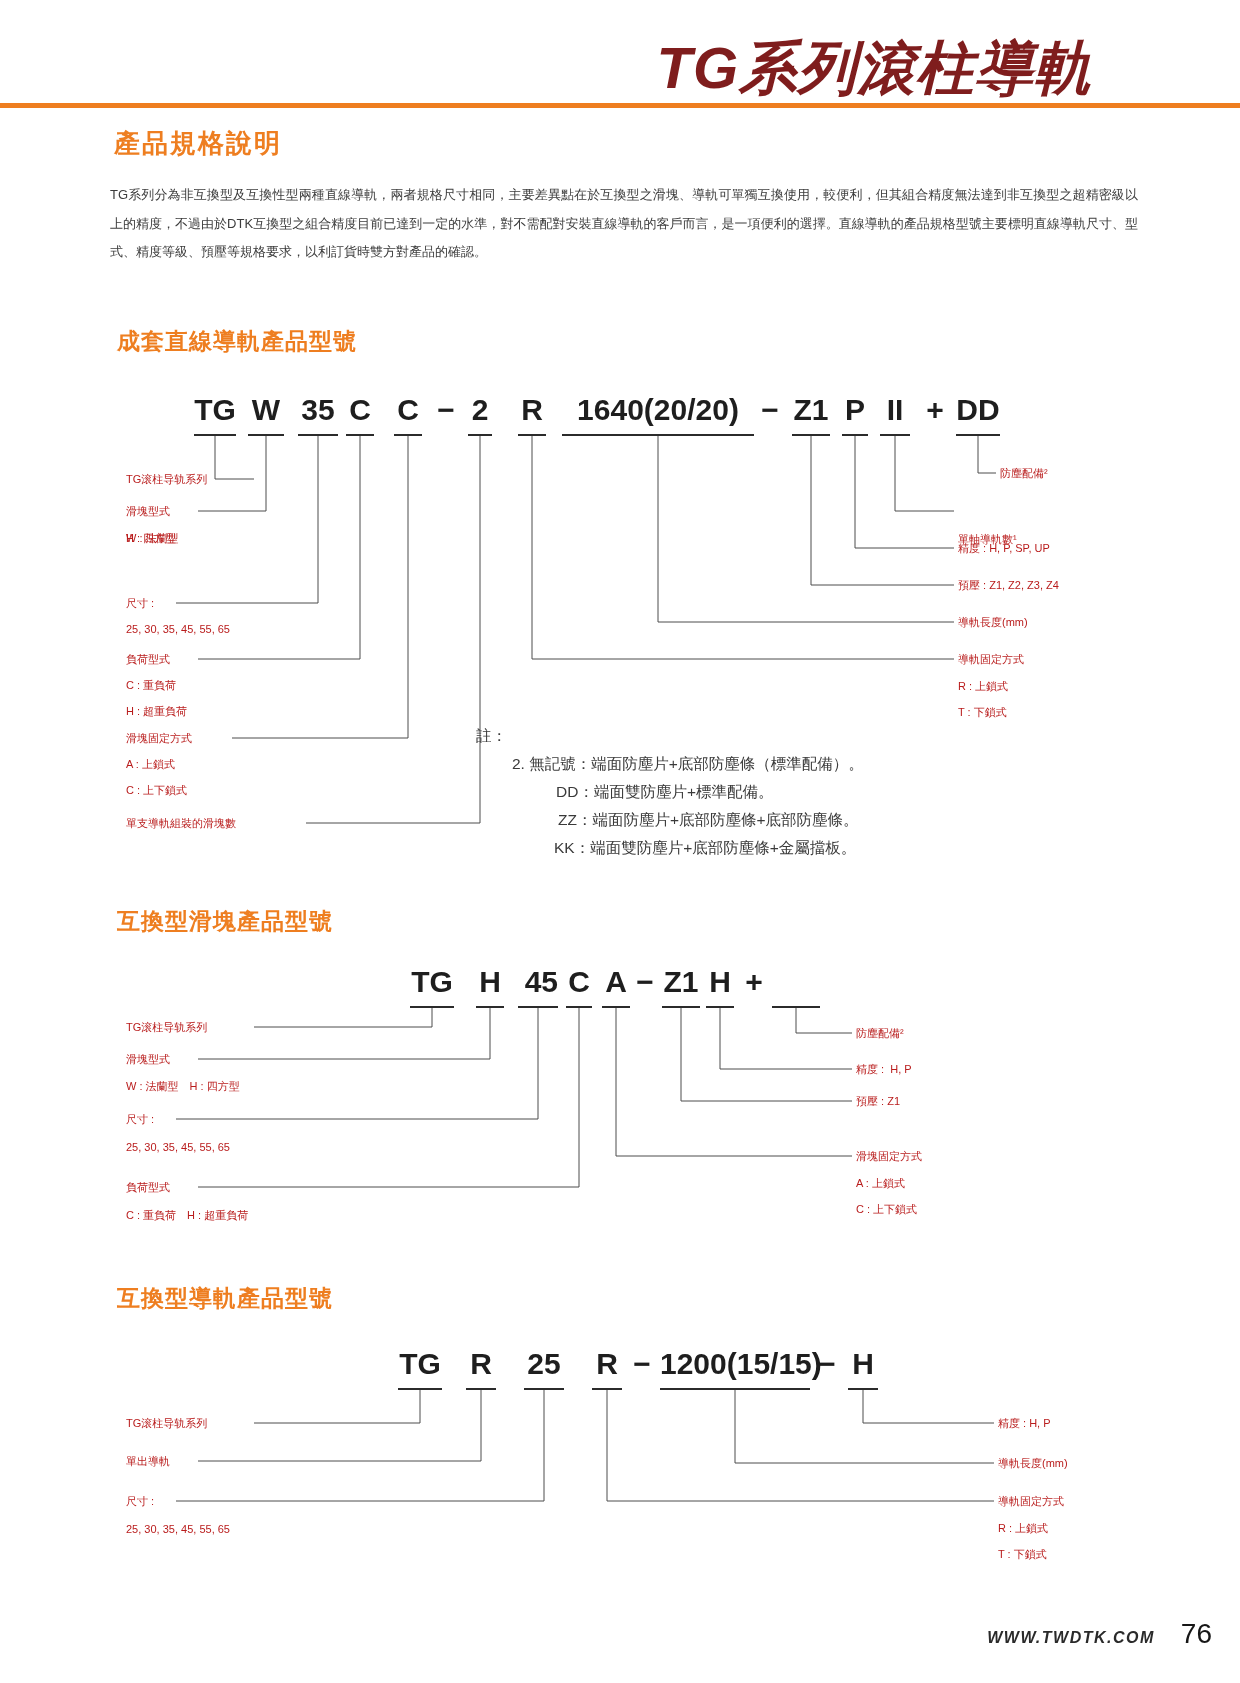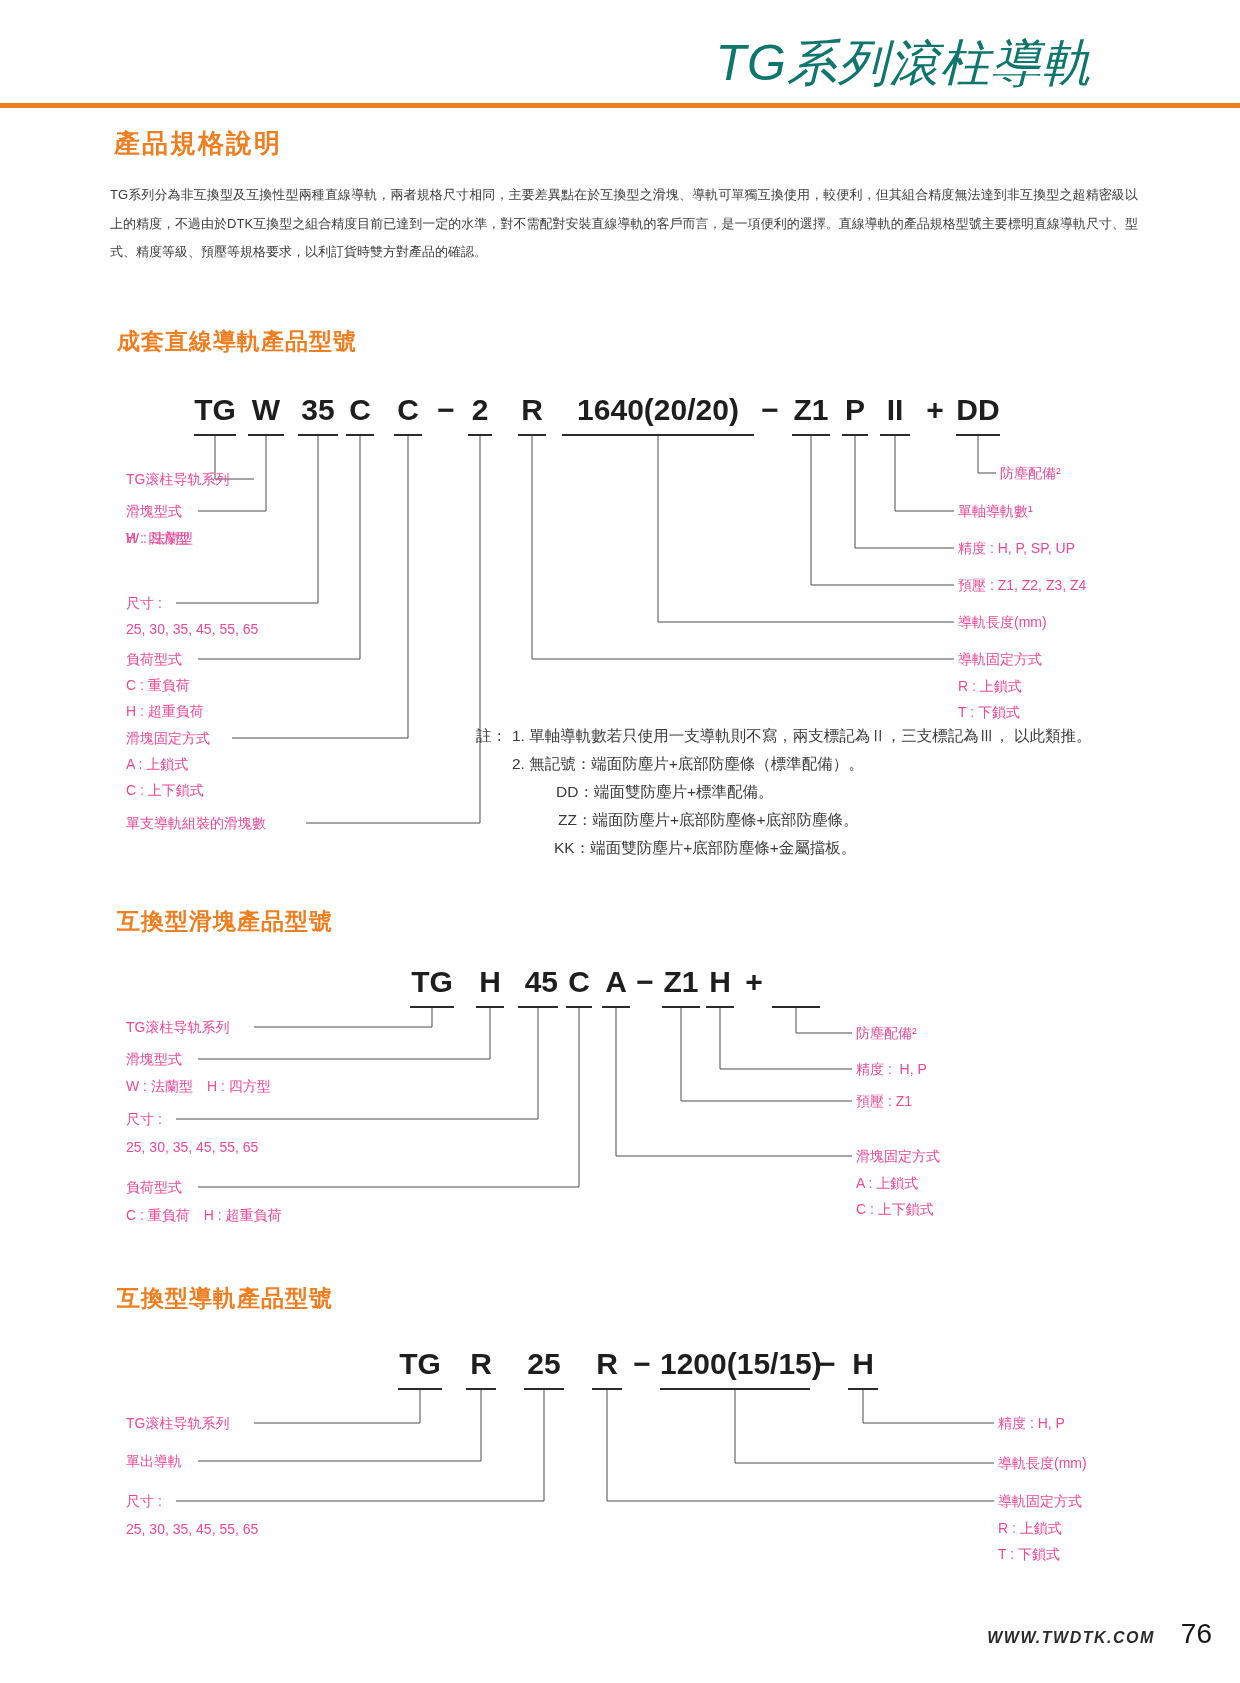--- a/index.html
+++ b/index.html
@@ -1,28 +1,28 @@
 <!DOCTYPE html>
 <html lang="zh-Hant"><head>
 <meta charset="utf-8">
 <style>
   html,body{margin:0;padding:0;background:#ffffff;}
   body{font-family:"Liberation Sans",sans-serif;}
   #page{position:relative;width:1240px;height:1683px;background:#ffffff;overflow:hidden;color:#3c3c3c;}
   .abs{position:absolute;}
-  .title{font-size:50px;font-weight:400;font-style:italic;color:#0f766e;letter-spacing:1px;white-space:pre;}
+  .title{font-size:58px;font-weight:700;font-style:italic;color:#7f1d1d;letter-spacing:1px;white-space:pre;}
   .rule{background:#EE7E20;height:5px;left:0;width:1240px;}
   .h-orange{color:#EE7E20;font-weight:600;white-space:pre;}
   .h1{font-size:26px;letter-spacing:2px;}
   .h2{font-size:23px;letter-spacing:1px;}
   .para{font-size:13px;line-height:28.5px;text-align:justify;color:#3c3c3c;}
   .seg{font-size:30px;font-weight:700;color:#1e1e1e;text-align:center;
        height:44px;line-height:36px;box-sizing:border-box;
        border-bottom:2px solid #2b2b2b;white-space:pre;}
-  .lbl{font-size:14px;line-height:22px;color:#ec4899;white-space:pre;}
+  .lbl{font-size:11px;line-height:22px;color:#b91c1c;white-space:pre;}
   .note{font-size:15.5px;line-height:20px;color:#3a3a3a;white-space:pre;}
   .foot-url{font-size:16px;font-style:italic;font-weight:600;letter-spacing:1.5px;color:#2a2a2a;}
   .foot-page{font-size:28px;font-weight:500;color:#161616;}
   svg.connectors{position:absolute;left:0;top:0;pointer-events:none;}
 </style>
 </head>
 <body>
 
 <div id="page">
 
@@ -95,30 +95,29 @@
   <div class="abs lbl" style="left:126px; top:618px;">25, 30, 35, 45, 55, 65</div>
   <div class="abs lbl" style="left:126px; top:648px;">負荷型式</div>
   <div class="abs lbl" style="left:126px; top:674px;">C : 重負荷</div>
   <div class="abs lbl" style="left:126px; top:700px;">H : 超重負荷</div>
   <div class="abs lbl" style="left:126px; top:727px;">滑塊固定方式</div>
   <div class="abs lbl" style="left:126px; top:753px;">A : 上鎖式</div>
   <div class="abs lbl" style="left:126px; top:779px;">C : 上下鎖式</div>
   <div class="abs lbl" style="left:126px; top:812px;">單支導軌組裝的滑塊數</div>
 
   <div class="abs lbl" style="left:1000px; top:462px;">防塵配備²</div>
-  <div class="abs lbl" style="left:958px;  top:500px;">單軸導軌數¹</div>
+  <div class="abs lbl" style="left:958px;  top:528px;">單軸導軌數¹</div>
   <div class="abs lbl" style="left:958px;  top:537px;">精度 : H, P, SP, UP</div>
   <div class="abs lbl" style="left:958px;  top:574px;">預壓 : Z1, Z2, Z3, Z4</div>
   <div class="abs lbl" style="left:958px;  top:611px;">導軌長度(mm)</div>
   <div class="abs lbl" style="left:958px;  top:648px;">導軌固定方式</div>
   <div class="abs lbl" style="left:958px;  top:675px;">R : 上鎖式</div>
   <div class="abs lbl" style="left:958px;  top:701px;">T : 下鎖式</div>
 
   <div class="abs note" style="left:476px; top:726px;">註：</div>
-  <div class="abs note" style="left:512px; top:726px;">1. 單軸導軌數若只使用一支導軌則不寫，兩支標記為Ⅱ，三支標記為Ⅲ， 以此類推。</div>
   <div class="abs note" style="left:512px; top:754px;">2. 無記號：端面防塵片+底部防塵條（標準配備）。</div>
   <div class="abs note" style="left:556px; top:782px;">DD：端面雙防塵片+標準配備。</div>
   <div class="abs note" style="left:558px; top:810px;">ZZ：端面防塵片+底部防塵條+底部防塵條。</div>
   <div class="abs note" style="left:554px; top:838px;">KK：端面雙防塵片+底部防塵條+金屬擋板。</div>
 
   <div class="abs h-orange h2" style="left:117px; top:906px;">互換型滑塊產品型號</div>
 
   <div class="abs seg" style="left:410px; top:964px; width:44px;">TG</div>
   <div class="abs seg" style="left:476px; top:964px; width:28px;">H</div>
   <div class="abs seg" style="left:518px; top:964px; width:40px;text-align:right;">45</div>

